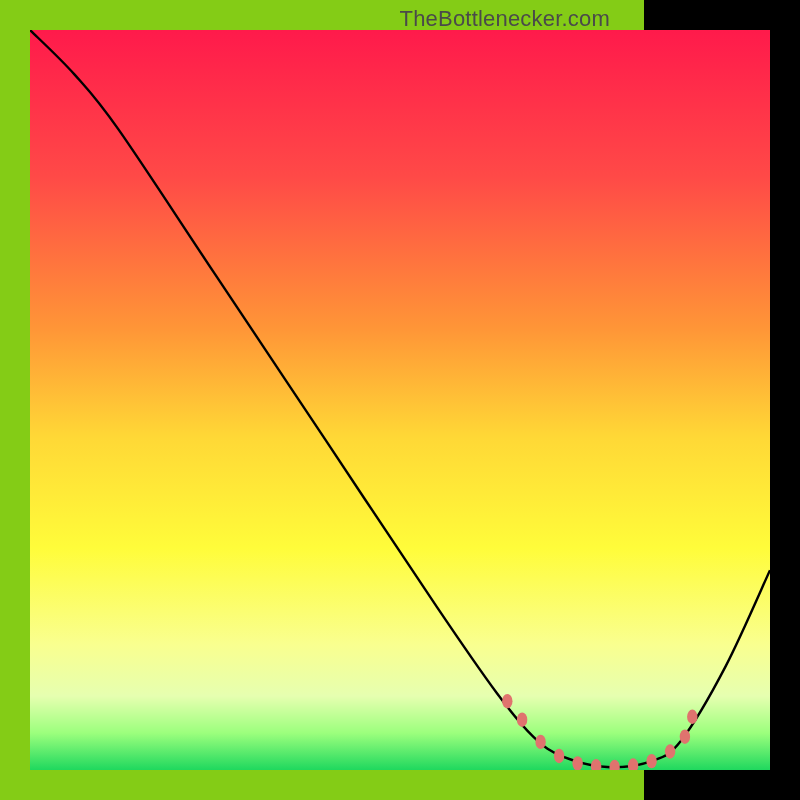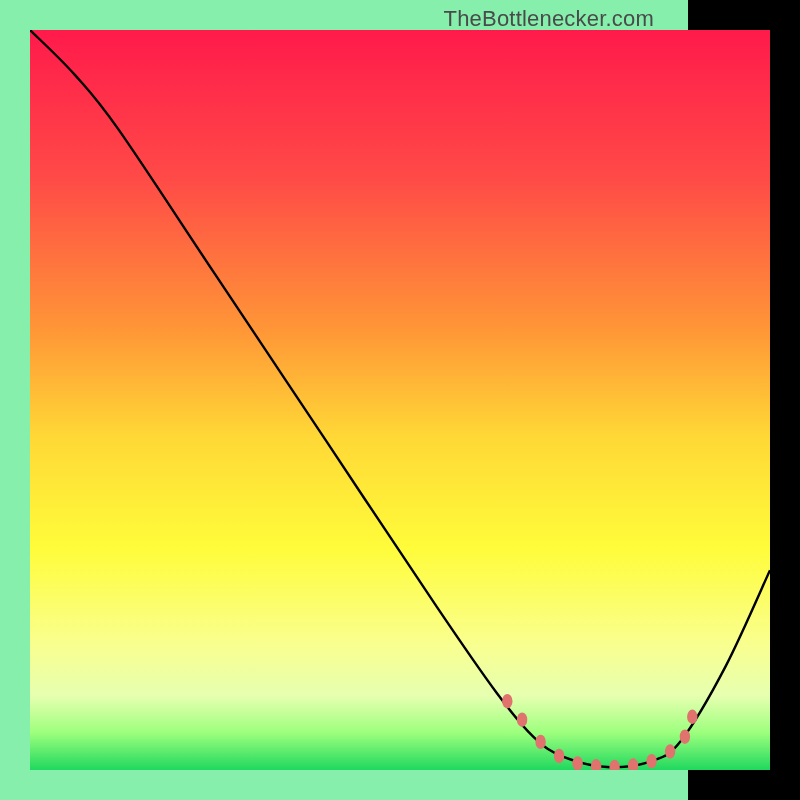--- a/index.html
+++ b/index.html
@@ -8,22 +8,21 @@
     background: #000;
     width: 800px;
     height: 800px;
     overflow: hidden;
     font-family: Arial, Helvetica, sans-serif;
   }
   .frame {
     position: relative;
     width: 644px;
     height: 800px;
-    background: #86efac;
-    padding-left: 44px;
+    background: #84cc16;
   }
   .plot-area {
     position: absolute;
     left: 30px;
     top: 30px;
     width: 740px;
     height: 740px;
   }
   .watermark {
     position: absolute;

